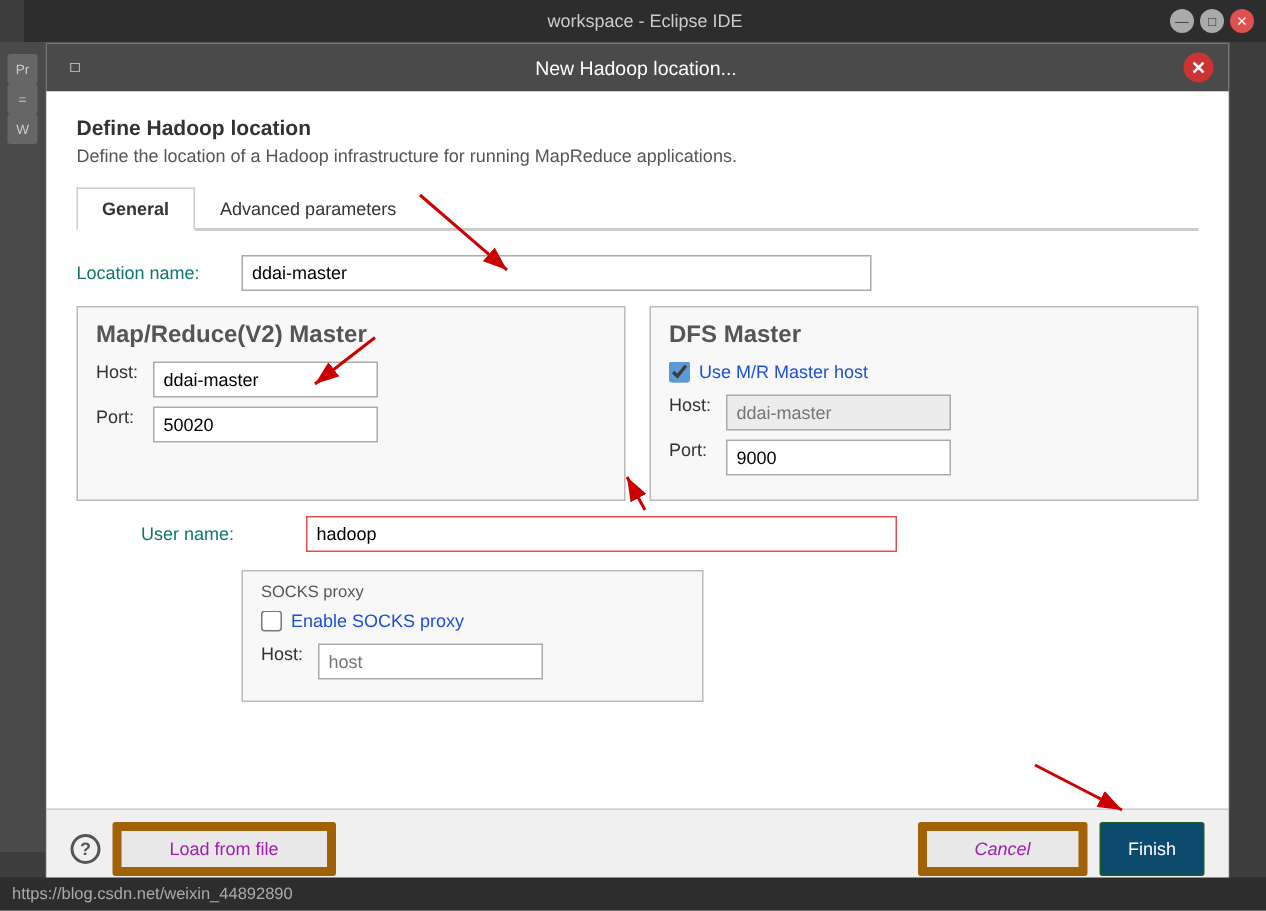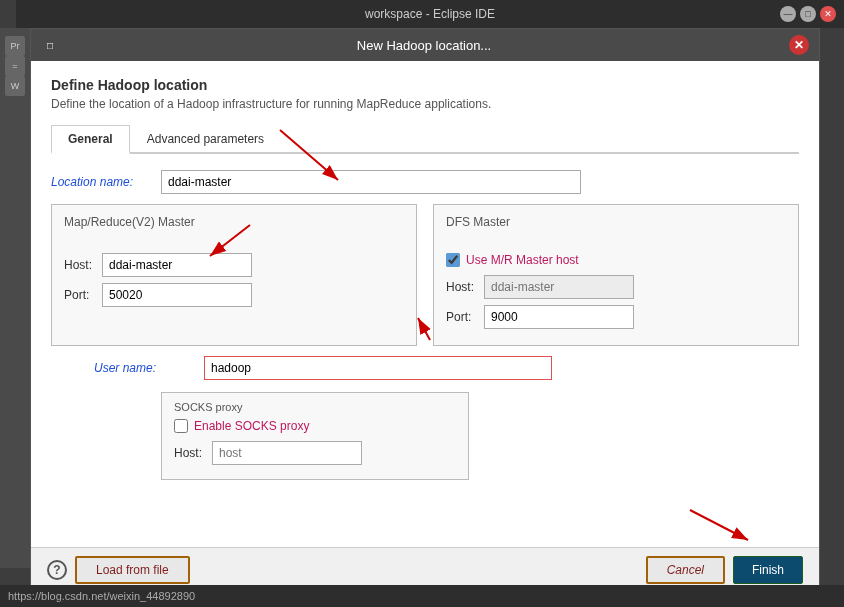--- a/index.html
+++ b/index.html
@@ -140,23 +140,22 @@
     }
 
     
     .form-row {
       display: flex;
       align-items: center;
       margin-bottom: 10px;
     }
     .form-label {
       font-size: 12px;
-      color: #1d4ed8;
+      color: #0f766e;
       min-width: 110px;
-      font-style: italic;
     }
     .form-input {
       border: 1px solid #aaa;
       background: white;
       padding: 3px 6px;
       font-size: 12px;
       outline: none;
       height: 24px;
     }
     .location-name-input {
@@ -169,28 +168,27 @@
       gap: 16px;
       margin-bottom: 10px;
     }
     .col-box {
       border: 1px solid #bbb;
       padding: 10px 12px;
       flex: 1;
       background: #f8f8f8;
     }
     .col-box-title {
-      font-size: 12px;
+      font-size: 16px;
       color: #555;
-      margin-bottom: 24px;
-      font-weight: normal;
+      margin-bottom: 8px;
+      font-weight: bold;
     }
     .col-row {
       display: flex;
-      align-items: center;
       margin-bottom: 6px;
     }
     .col-label {
       font-size: 12px;
       color: #333;
       min-width: 38px;
     }
     .col-input {
       border: 1px solid #aaa;
       background: white;
@@ -210,37 +208,37 @@
       align-items: center;
       margin-bottom: 8px;
       gap: 6px;
     }
     .checkbox-row input[type=checkbox] {
       width: 14px; height: 14px;
       accent-color: #5b9bd5;
     }
     .checkbox-label {
       font-size: 12px;
-      color: #be185d;
+      color: #1d4ed8;
     }
 
     
     .username-row {
       display: flex;
       align-items: center;
       margin-bottom: 12px;
       margin-left: 43px;
     }
     .username-input {
       border: 1px solid #e05050;
       background: white;
       padding: 3px 6px;
       font-size: 12px;
       height: 24px;
-      width: 348px;
+      width: 394px;
     }
 
     
     .socks-box {
       border: 1px solid #bbb;
       padding: 8px 12px;
       width: 308px;
       background: #f8f8f8;
       margin-left: 0;
     }
@@ -261,26 +259,26 @@
     .footer-left {
       display: flex;
       gap: 8px;
       flex: 1;
     }
     .footer-right {
       display: flex;
       gap: 8px;
     }
     .btn {
-      padding: 5px 19px;
-      font-size: 12px;
-      cursor: pointer;
-      border: 2px solid #a16207;
+      padding: 5px 32px;
+      font-size: 12px;
+      cursor: pointer;
+      border: 6px solid #a16207;
       background: #e8e8e8;
-      color: #7f1d1d;
+      color: #a21caf;
       border-radius: 2px;
     }
     .btn-primary {
       background: #0c4a6e;
       color: white;
       border: 1px solid #1b5e20;
       padding: 5px 18px;
     }
     .btn-cancel {
       background: #e8e8e8;

